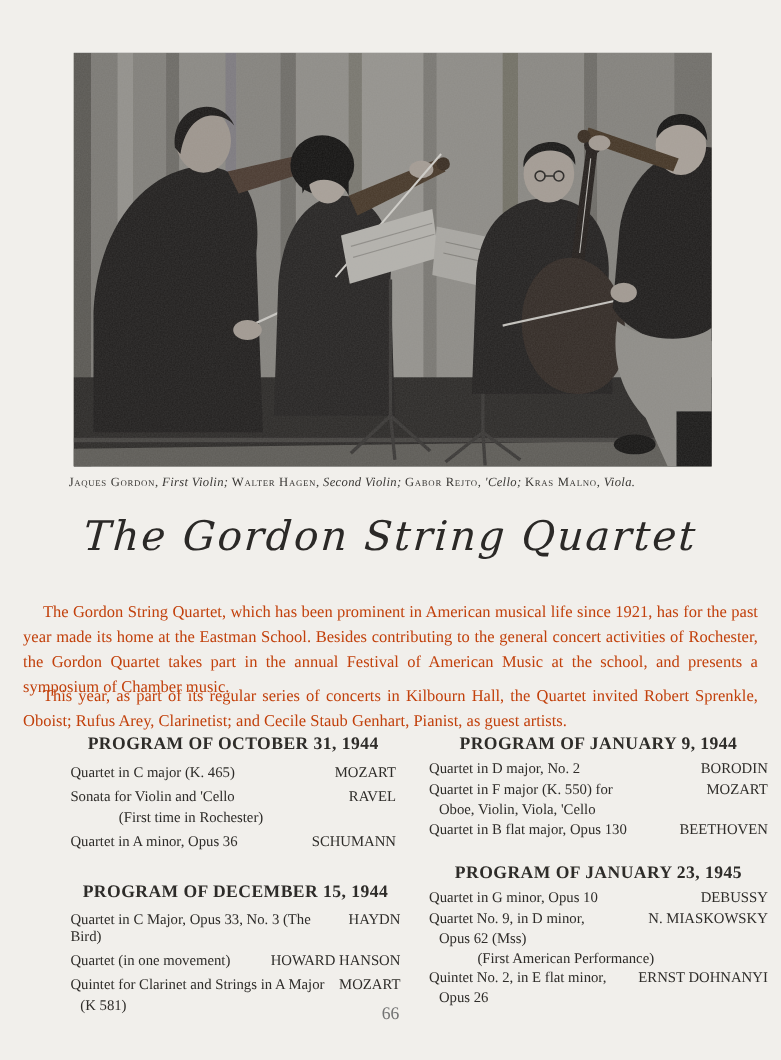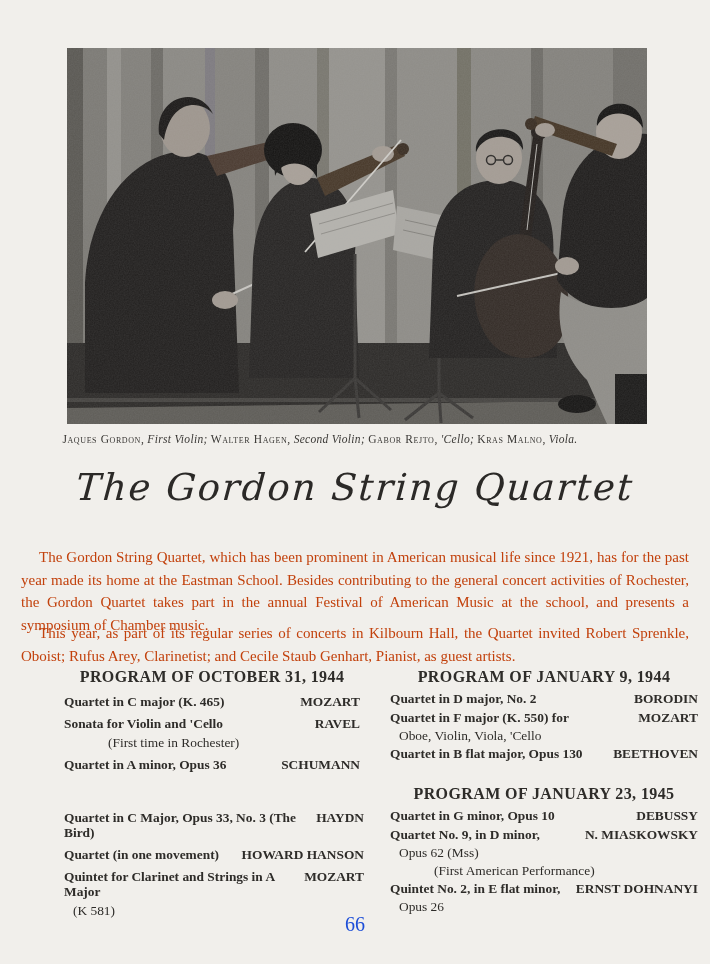--- a/index.html
+++ b/index.html
@@ -30,38 +30,38 @@
   
   .para{left:21px;width:668px;font-size:15px;line-height:22.5px;
     text-align:justify;text-indent:18px;color:#c2410c;}
   .para1{top:531px;}
   .para2{top:607px;}
 
   
   .prog{font-size:13.4px;color:#2e2c29;}
   .prog .head{text-align:center;font-weight:bold;font-size:16px;
     letter-spacing:.4px;line-height:16px;}
-  .prog .row{display:flex;justify-content:space-between;line-height:15px;font-weight:bold;}
+  .prog .row{display:flex;justify-content:space-between;line-height:15px;}
   .prog .note{line-height:15px;}
   .prog .composer{white-space:nowrap;padding-left:8px;}
   .wide .head{margin-bottom:9px;}
   .wide .row{margin-top:7px;}
   .wide .note{margin-top:4px;}
   .tight .head{margin-bottom:6px;}
   .tight .row{margin-top:3.5px;}
   .tight .note{margin-top:3px;}
   .indent-sm{padding-left:9px;}
   .indent-md{padding-left:44px;}
   .prog-l1{left:64px;top:669px;width:296px;}
   .prog-l2{left:64px;top:803px;width:300px;}
   .prog-r1{left:390px;top:669px;width:308px;}
   .prog-r2{left:390px;top:786px;width:308px;}
 
   .page-num{left:0;top:913px;width:710px;text-align:center;
-    font-size:20px;color:#1d4ed8;}
+    font-size:16px;color:#737373;}
 </style>
 </head>
 <body>
 
 <div class="abs photo-frame">
   <svg viewBox="0 0 580 376" preserveAspectRatio="none">
     <defs>
       <filter id="grain">
           <feTurbulence type="fractalNoise" baseFrequency="0.8" numOctaves="2" result="n"></feTurbulence>
         <feColorMatrix in="n" type="matrix" values="0 0 0 0 0.5  0 0 0 0 0.5  0 0 0 0 0.5  0 0 0 0.14 0"></feColorMatrix>
@@ -175,20 +175,21 @@
     <span class="composer">RAVEL</span>
   </div>
   <div class="note indent-md">(First time in Rochester)</div>
   <div class="row">
     <span class="work">Quartet in A minor, Opus 36</span>
     <span class="composer">SCHUMANN</span>
   </div>
 </div>
 
 <div class="abs prog wide prog-l2">
+  <div class="head">PROGRAM OF DECEMBER 15, 1944</div>
   <div class="row">
     <span class="work">Quartet in C Major, Opus 33, No. 3 (The Bird)</span>
     <span class="composer">HAYDN</span>
   </div>
   <div class="row">
     <span class="work">Quartet (in one movement)</span>
     <span class="composer">HOWARD HANSON</span>
   </div>
   <div class="row">
     <span class="work">Quintet for Clarinet and Strings in A Major</span>

